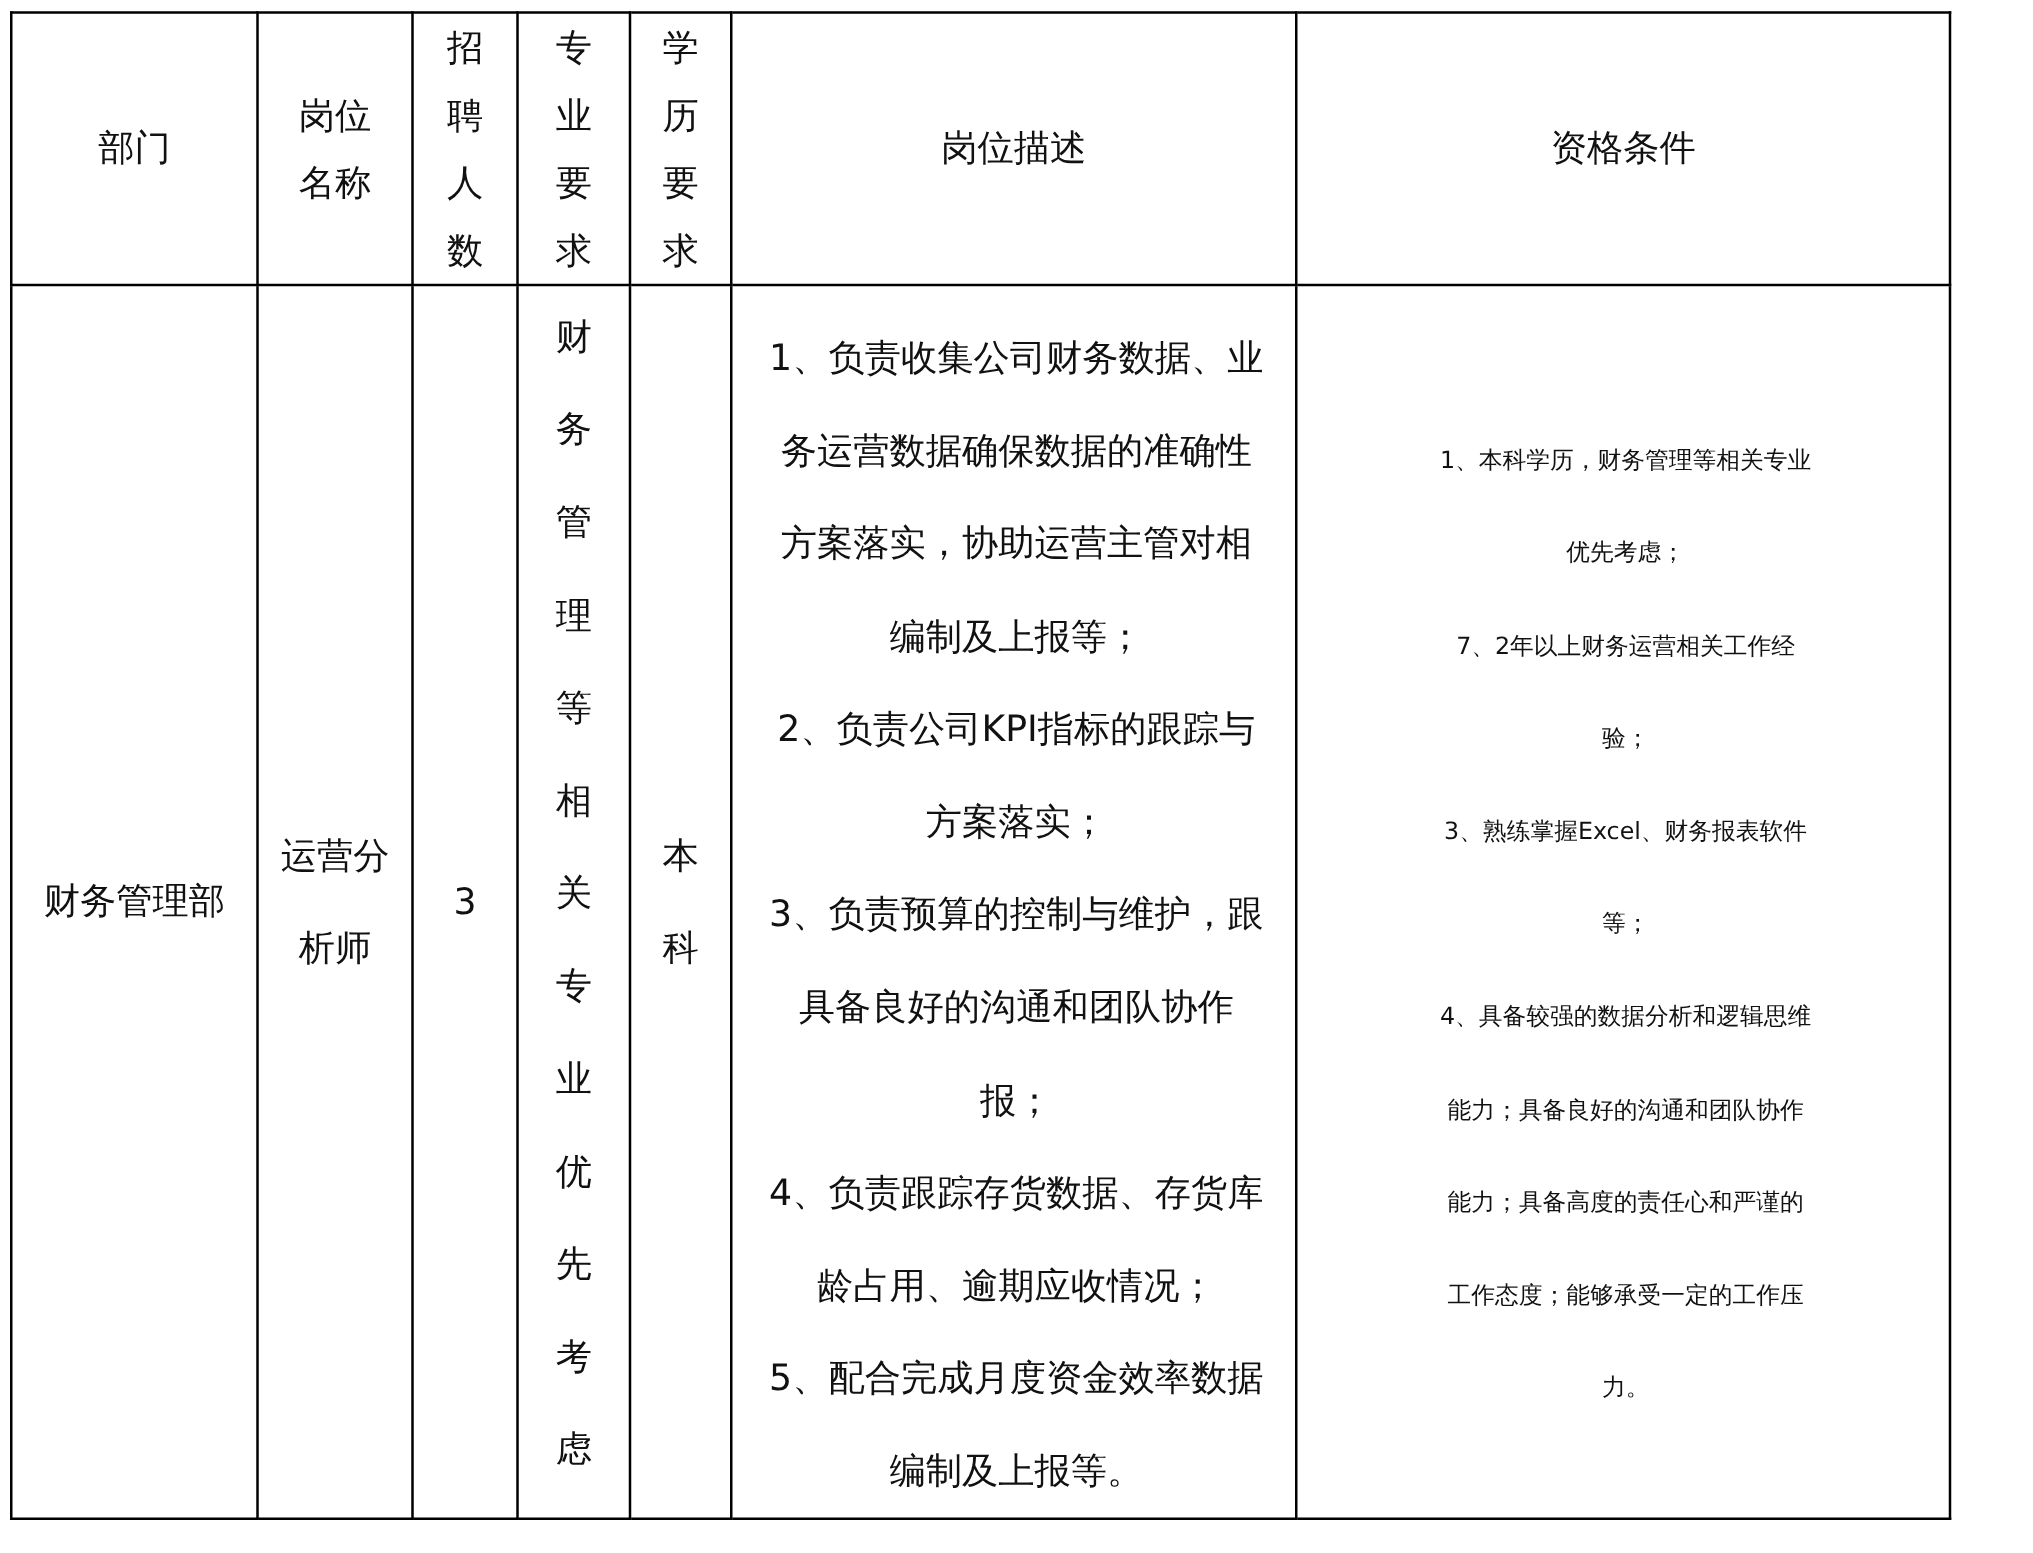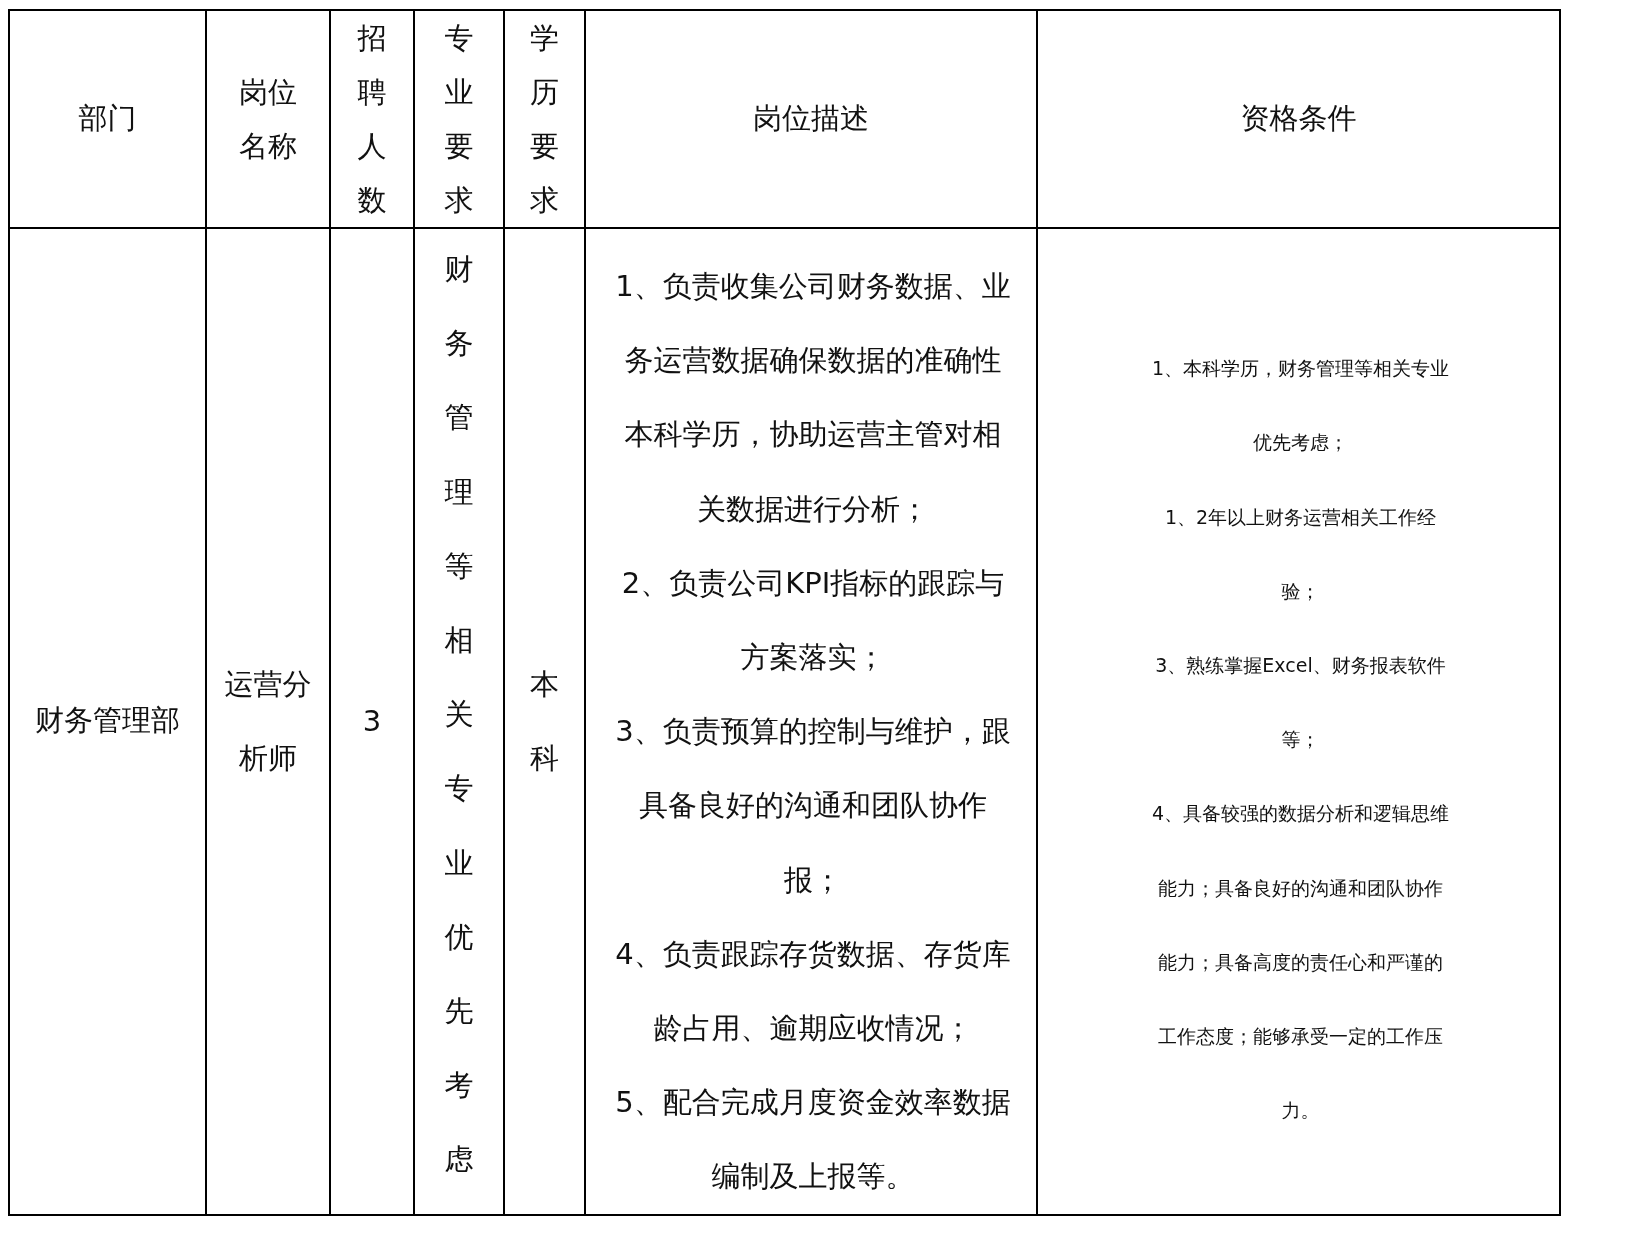--- a/index.html
+++ b/index.html
@@ -100,38 +100,38 @@
     <td>
       <span class="stack" style="line-height:74px">
         <span class="cell-line">本</span>
         <span class="cell-line">科</span>
       </span>
     </td>
     <td class="para-cell">
       <div class="desc">
         <span class="cell-line">1、负责收集公司财务数据、业</span>
         <span class="cell-line">务运营数据确保数据的准确性</span>
-        <span class="cell-line">本科学历，协助运营主管对相</span>
-        <span class="cell-line">关数据进行分析；</span>
+        <span class="cell-line">方案落实，协助运营主管对相</span>
+        <span class="cell-line">编制及上报等；</span>
         <span class="cell-line">2、负责公司KPI指标的跟踪与</span>
         <span class="cell-line">方案落实；</span>
         <span class="cell-line">3、负责预算的控制与维护，跟</span>
         <span class="cell-line">具备良好的沟通和团队协作</span>
         <span class="cell-line">报；</span>
         <span class="cell-line">4、负责跟踪存货数据、存货库</span>
         <span class="cell-line">龄占用、逾期应收情况；</span>
         <span class="cell-line">5、配合完成月度资金效率数据</span>
         <span class="cell-line">编制及上报等。</span>
       </div>
     </td>
     <td class="para-cell">
       <div class="qual">
         <span class="cell-line">1、本科学历，财务管理等相关专业</span>
         <span class="cell-line">优先考虑；</span>
-        <span class="cell-line">1、2年以上财务运营相关工作经</span>
+        <span class="cell-line">7、2年以上财务运营相关工作经</span>
         <span class="cell-line">验；</span>
         <span class="cell-line">3、熟练掌握Excel、财务报表软件</span>
         <span class="cell-line">等；</span>
         <span class="cell-line">4、具备较强的数据分析和逻辑思维</span>
         <span class="cell-line">能力；具备良好的沟通和团队协作</span>
         <span class="cell-line">能力；具备高度的责任心和严谨的</span>
         <span class="cell-line">工作态度；能够承受一定的工作压</span>
         <span class="cell-line">力。</span>
       </div>
     </td>

